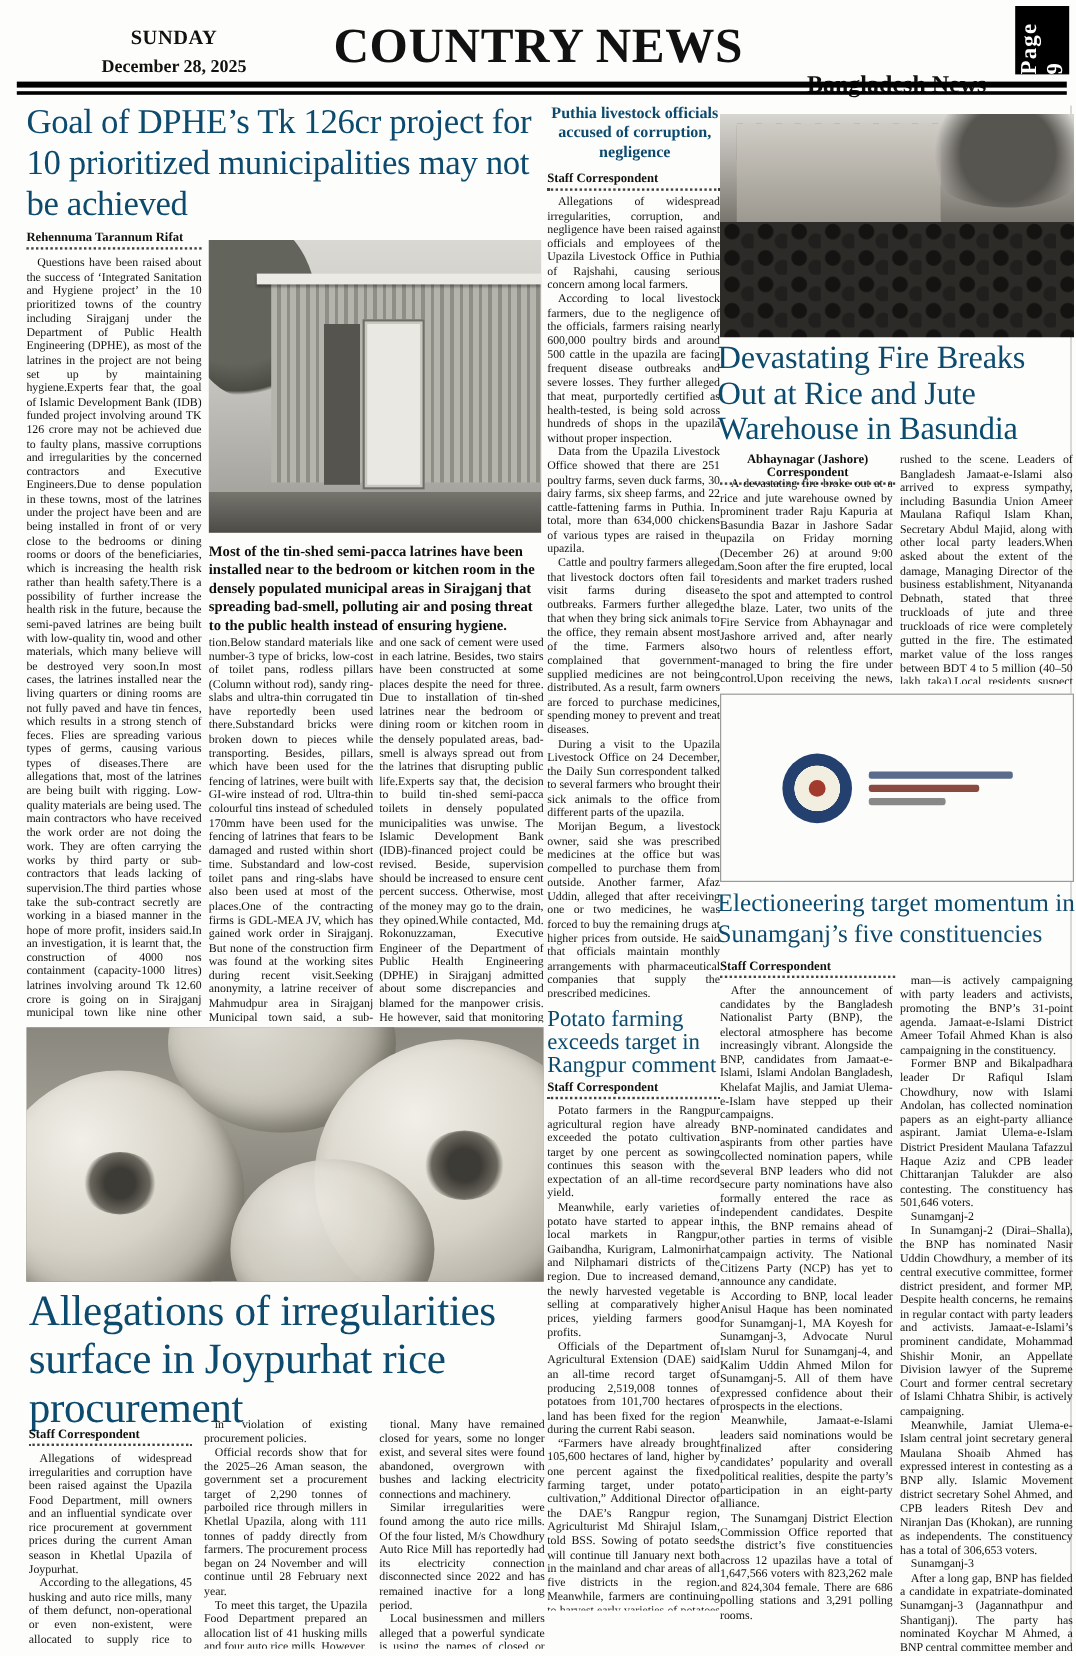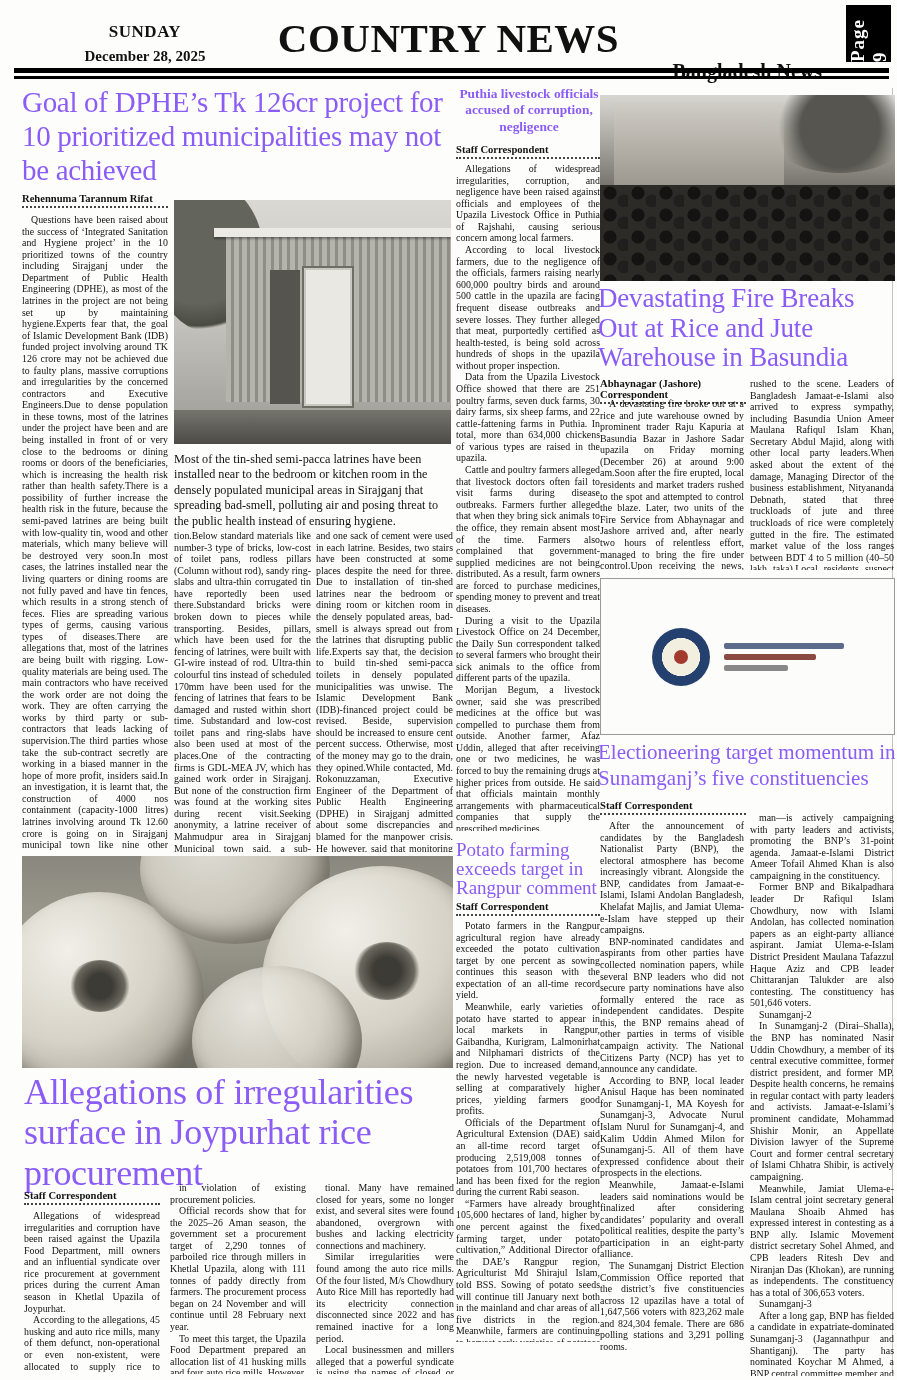--- a/index.html
+++ b/index.html
@@ -13,27 +13,27 @@
                   font-size:41px;font-weight:bold;letter-spacing:.5px;}
   .masthead-brand{position:absolute;right:75px;top:32px;font-size:20px;font-weight:bold;margin-top:28px;}
   .page-box{position:absolute;right:6px;top:5px;width:45px;height:57px;background:#000;
             display:flex;align-items:center;justify-content:center;}
   .page-box span{writing-mode:vertical-rl;transform:rotate(180deg);color:#fff;
                  font-weight:bold;font-size:19px;letter-spacing:1px;font-family:"Liberation Serif",serif;}
   .double-rule{position:absolute;left:14px;right:8px;top:68px;height:3px;
                border-top:5px solid #000;border-bottom:3px solid #000;}
   .right-hairline{position:absolute;left:892px;top:88px;width:1px;height:1285px;background:#c2c2c2;}
   
-  .headline{font-weight:normal;color:#8b5cf6;}
+  .headline{font-weight:normal;color:#0c4a6e;}
   .byline{font-weight:bold;font-size:10.6px;border-bottom:2px dotted #444;padding-bottom:2px;}
   .col{position:absolute;overflow:hidden;font-size:9.9px;line-height:1.17;text-align:justify;
        hyphens:auto;-webkit-hyphens:auto;}
   .col p{margin:0;text-indent:9px;}
   .col p.flush{text-indent:0;}
-  .caption{font-weight:normal;font-size:12.2px;line-height:1.26;text-align:left;}
+  .caption{font-weight:bold;font-size:12.2px;line-height:1.26;text-align:left;}
   
   .dphe-headline{position:absolute;left:22px;top:86px;width:434px;font-size:29px;line-height:1.17;letter-spacing:-.3px;}
   .dphe-byline{position:absolute;left:22px;top:193px;width:146px;}
   .dphe-col1{left:22px;top:214px;width:146px;height:636px;}
   .photo-latrine{position:absolute;left:174px;top:200px;width:277px;height:244px;overflow:hidden;
                  background:linear-gradient(180deg,#d9d8d2 0%,#c7c6c0 45%,#9a9993 100%);}
   .pl-tree{position:absolute;left:-20px;top:-18px;width:110px;height:150px;border-radius:50%;
            background:radial-gradient(circle at 40% 40%,#63655c 0 55%,#4a4c44 75%,transparent 78%);}
   .pl-shed{position:absolute;left:52px;top:34px;right:0;height:168px;
            background:repeating-linear-gradient(90deg,#b5b4ac 0 5px,#8e8d86 5px 8px);}
@@ -74,21 +74,21 @@
   .pf-wall{position:absolute;left:14px;top:8px;width:170px;height:92px;
            background:linear-gradient(180deg,#cfccc5,#969289),
            repeating-linear-gradient(100deg,rgba(45,44,40,.45) 0 5px,rgba(0,0,0,0) 5px 16px);}
   .pf-smoke{position:absolute;right:-20px;top:-12px;width:150px;height:90px;border-radius:50%;
             background:radial-gradient(circle,#57554f 0 45%,transparent 70%);}
   .pf-crowd{position:absolute;left:0;bottom:0;width:100%;height:96px;
             background-image:radial-gradient(circle at 10px 8px,#16514f00 0,#141312 0 6px,transparent 7px),
                              radial-gradient(circle at 24px 16px,#201f1d 0 6px,transparent 7px);
             background-size:28px 22px,28px 22px;background-color:#2c2b28;}
   .fire-headline{position:absolute;left:598px;top:284px;width:298px;font-size:27px;line-height:1.1;letter-spacing:-.2px;}
-  .fire-byline{position:absolute;left:600px;top:378px;width:146px;}
+  .fire-byline{position:absolute;left:600px;top:378px;width:146px;text-align:center;}
   .fire-col1{left:600px;top:398px;width:144px;height:172px;}
   .fire-col2{left:750px;top:378px;width:144px;height:192px;}
   
   .logo-box{position:absolute;left:600px;top:578px;width:293px;height:155px;background:#fcfcfa;
             border:1px solid #9a9a9a;display:flex;align-items:center;justify-content:center;gap:14px;}
   .emblem{width:58px;height:58px;border-radius:50%;
           background:radial-gradient(circle,#f3efe0 0 46%,#24406e 47% 100%);
           position:relative;}
   .emblem::after{content:"";position:absolute;left:22px;top:22px;width:14px;height:14px;border-radius:50%;
                  background:#a23a2e;}

